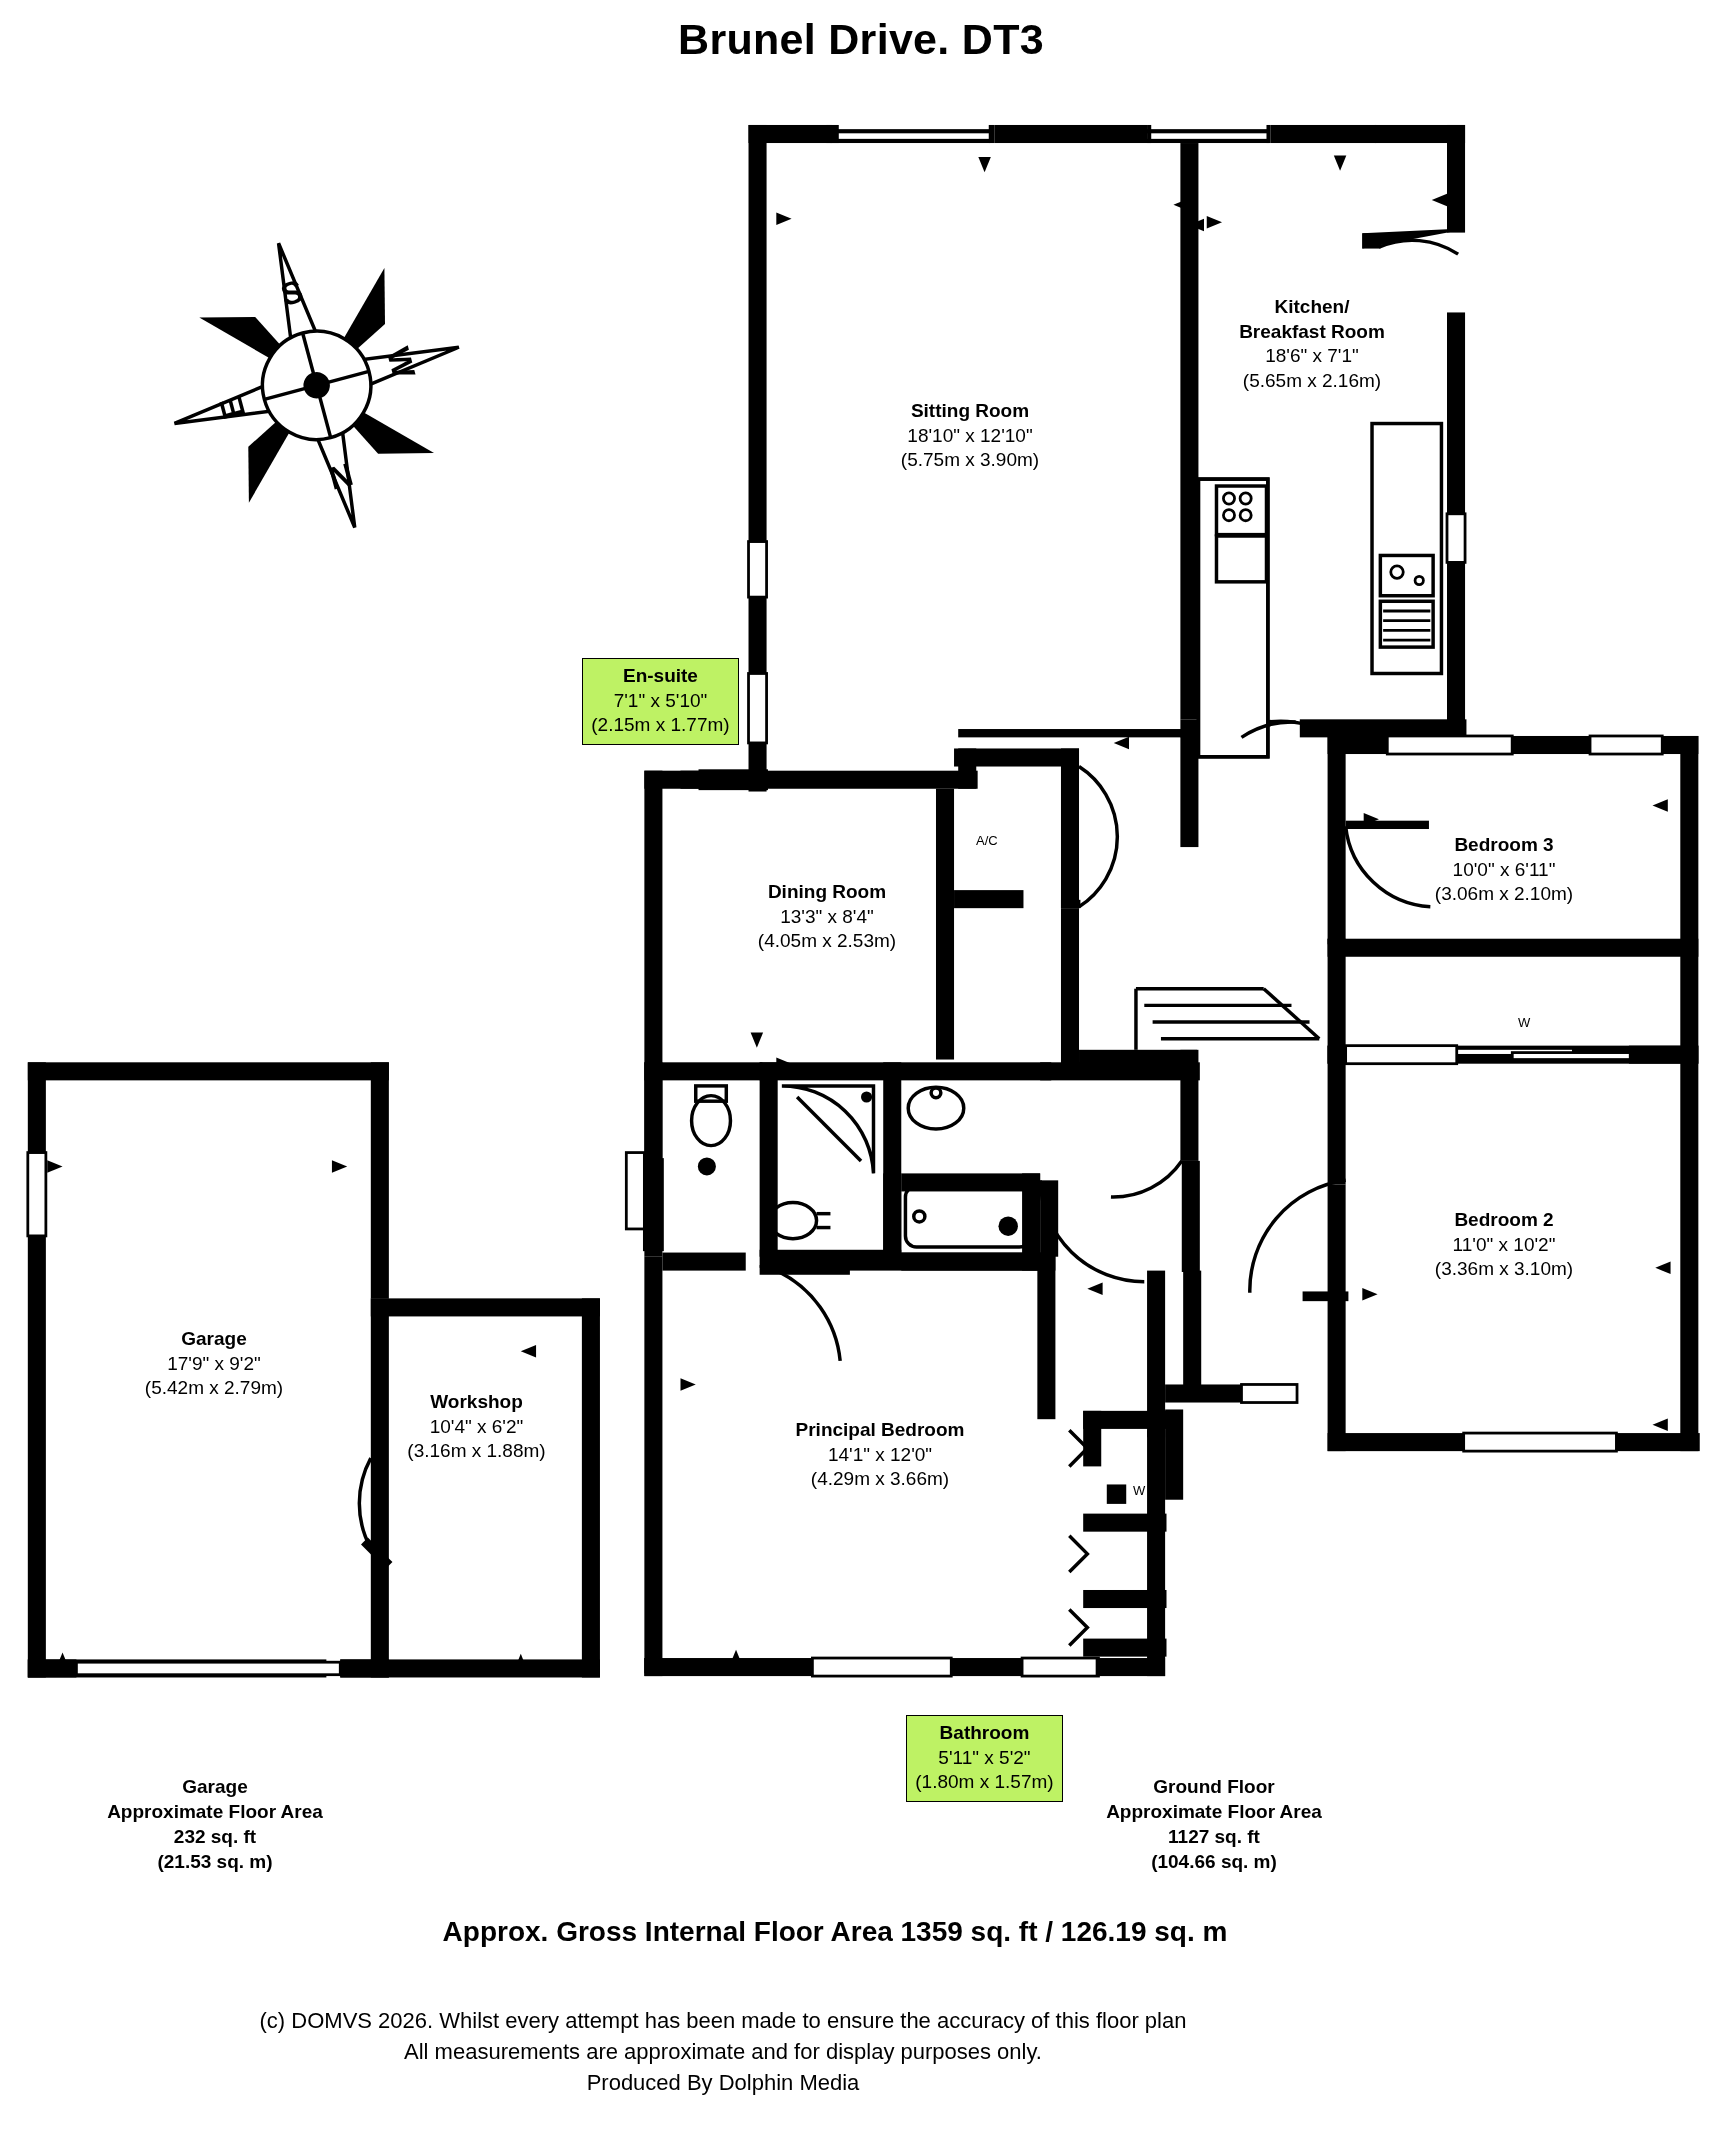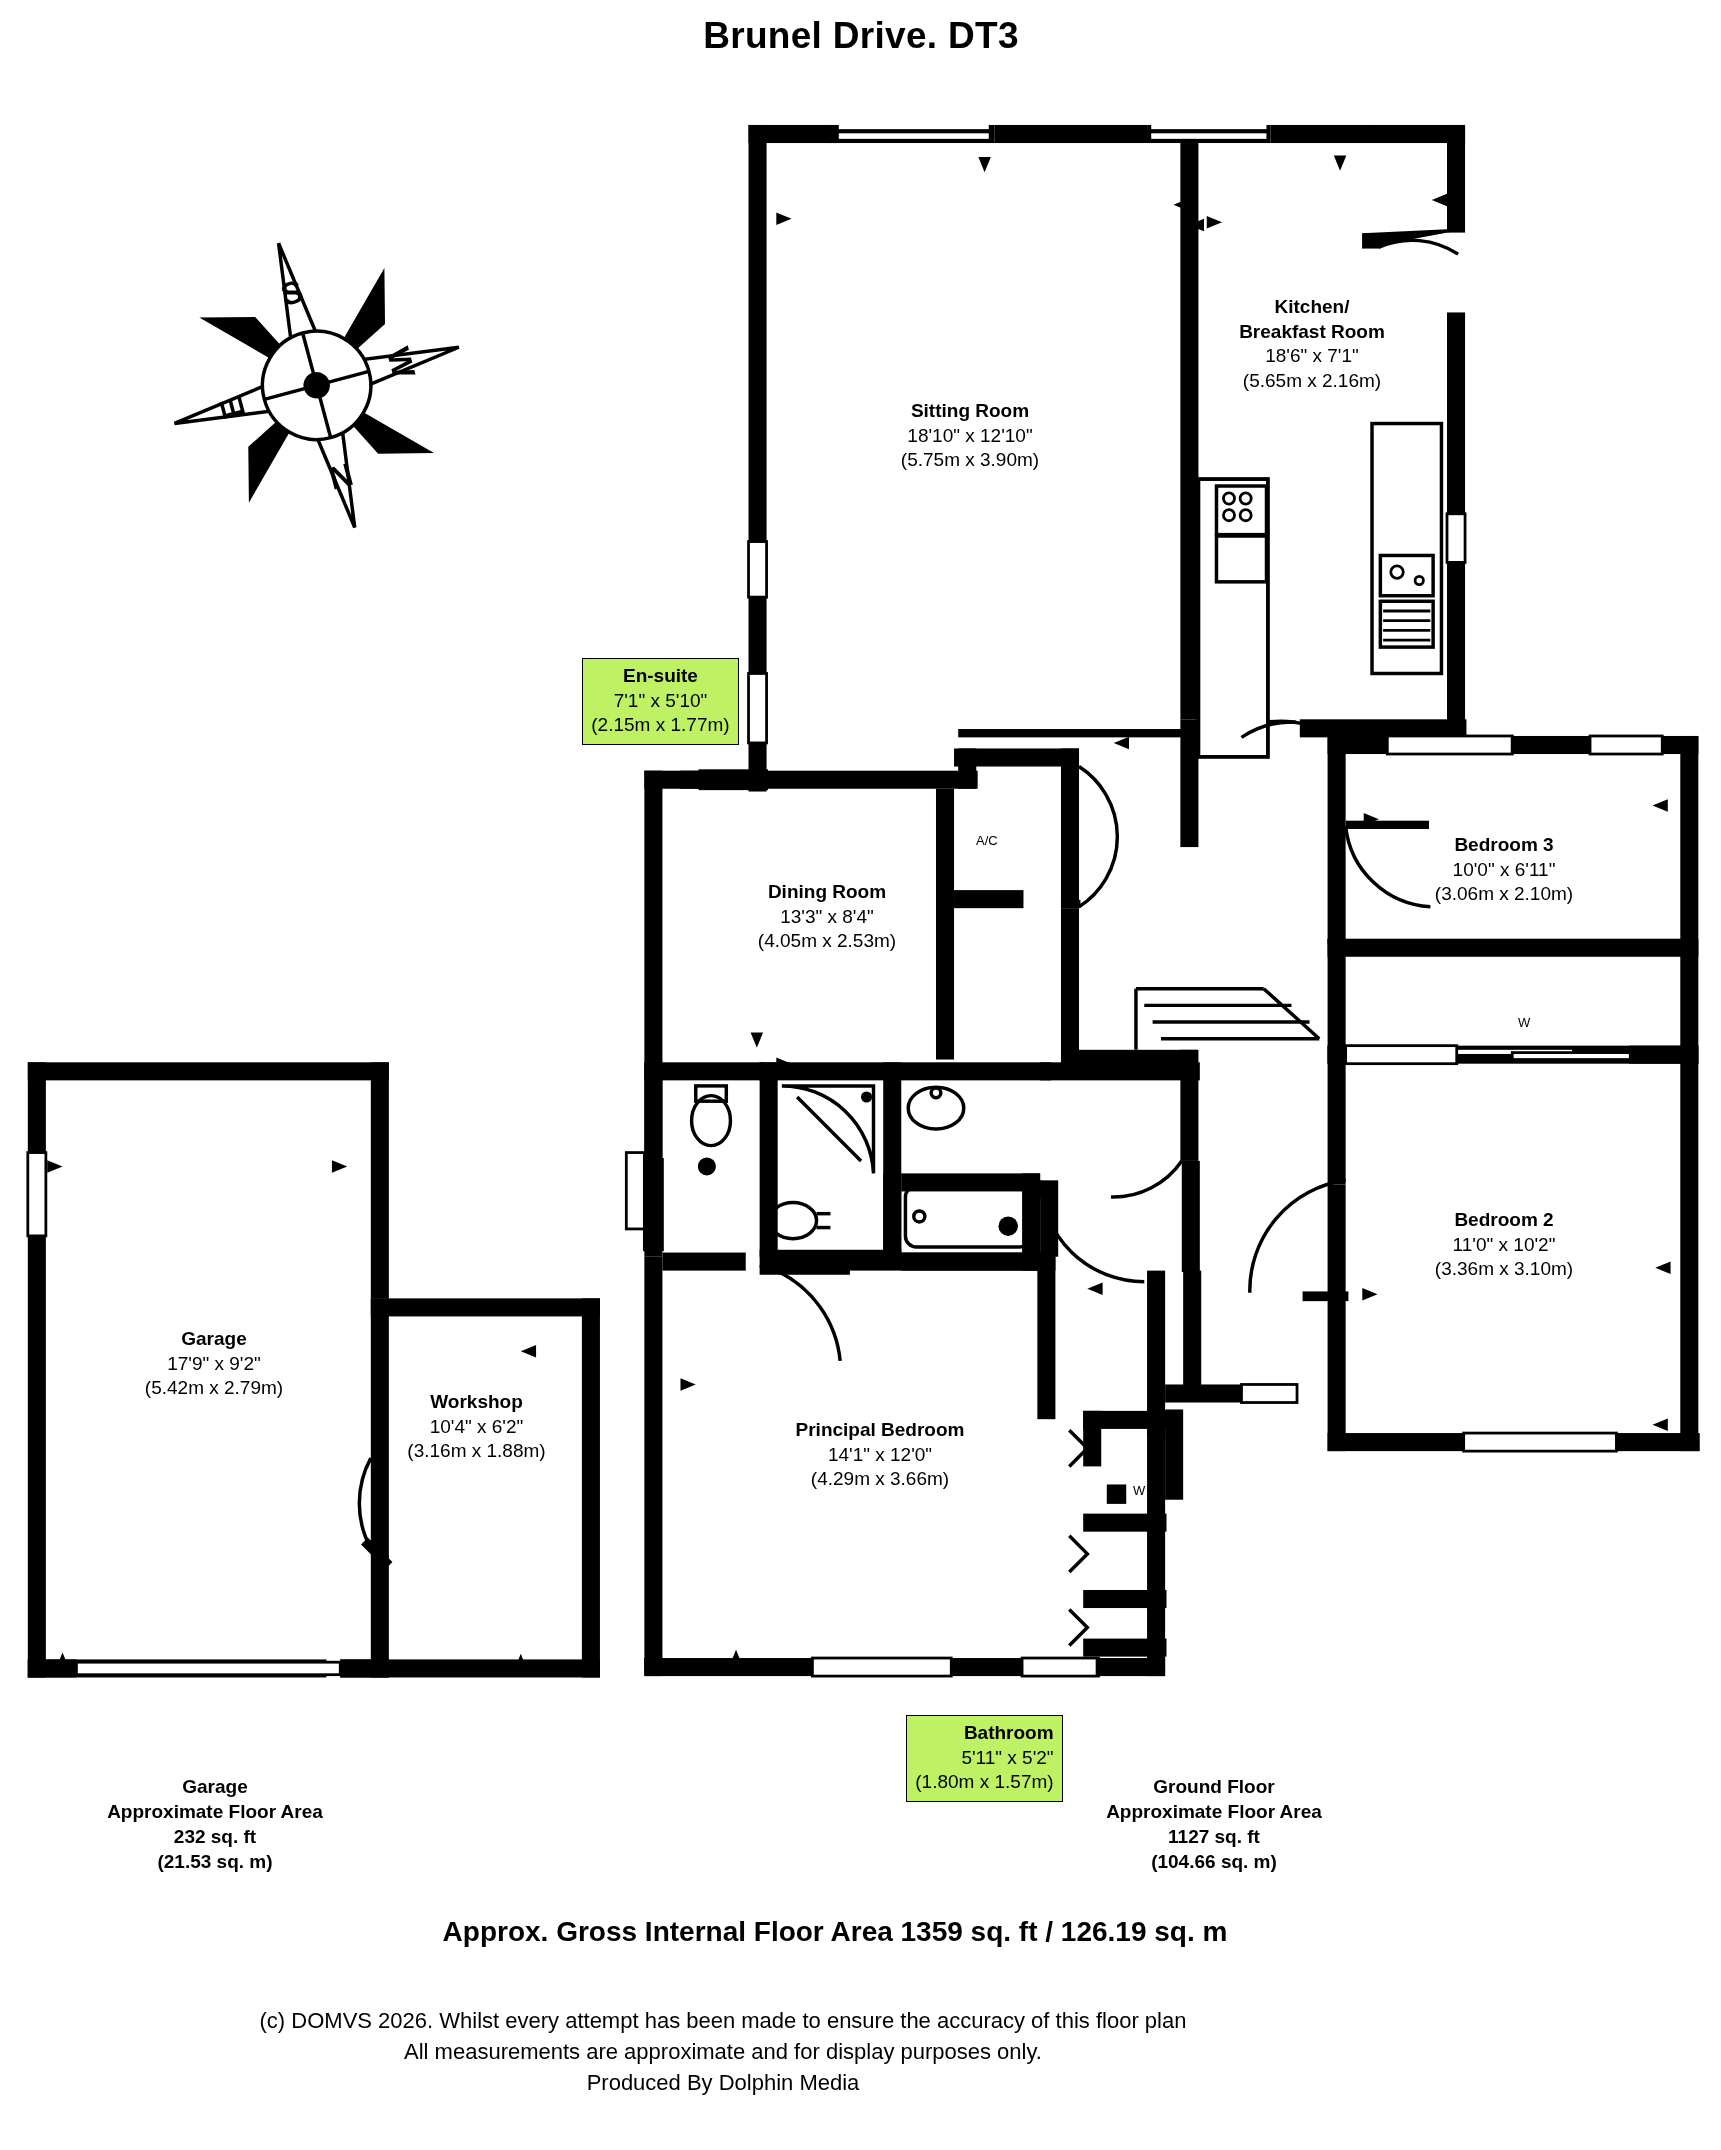--- a/index.html
+++ b/index.html
@@ -15,21 +15,21 @@
     color: #000000;
     overflow: hidden;
   }
 
   #plan-title {
     position: absolute;
     top: 15.3px;
     left: 0;
     width: 1722px;
     text-align: center;
-    font-size: 37px;
+    font-size: 43px;
     font-weight: bold;
     letter-spacing: 0.3px;
   }
 
   
   .room-label {
     position: absolute;
     text-align: center;
     line-height: 1.30;
     white-space: nowrap;
@@ -417,21 +417,21 @@
   <span class="rdim">11'0" x 10'2"</span>
   <span class="rdim">(3.36m x 3.10m)</span>
 </div>
 
 <div class="room-label" style="left:762px; top:1418px; width:236px;">
   <span class="rname">Principal Bedroom</span>
   <span class="rdim">14'1" x 12'0"</span>
   <span class="rdim">(4.29m x 3.66m)</span>
 </div>
 
-<div class="room-label boxed" style="left:884px; top:1715px;text-align:right;">
+<div class="room-label boxed" style="left:884px; top:1715px;">
   <span class="rname">Bathroom</span>
   <span class="rdim">5'11" x 5'2"</span>
   <span class="rdim">(1.80m x 1.57m)</span>
 </div>
 
 <div class="room-label" style="left:103px; top:1327px; width:222px;">
   <span class="rname">Garage</span>
   <span class="rdim">17'9" x 9'2"</span>
   <span class="rdim">(5.42m x 2.79m)</span>
 </div>

